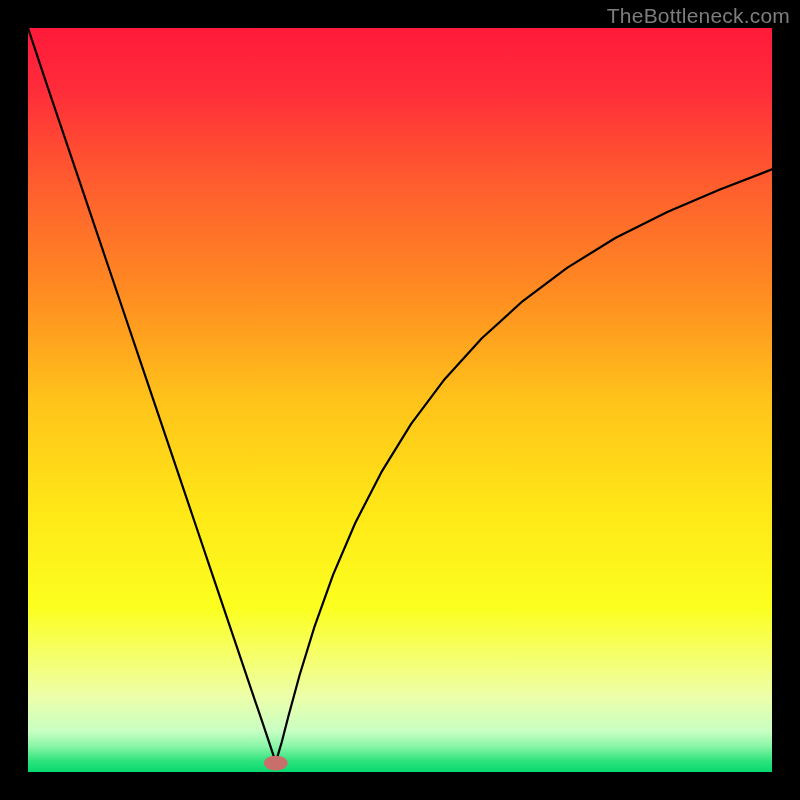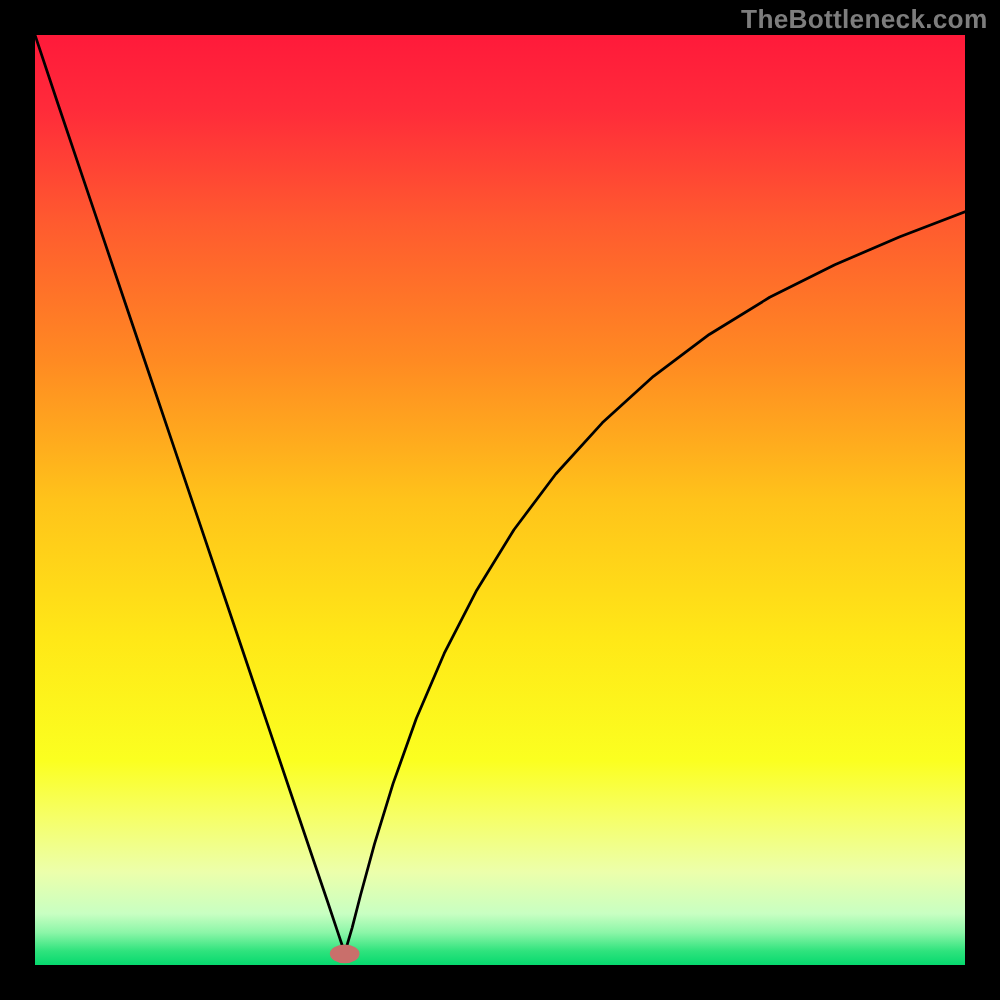--- a/index.html
+++ b/index.html
@@ -23,21 +23,21 @@
     top: 28px;
     width: 744px;
     height: 744px;
   }
   .watermark {
     position: absolute;
     top: 4px;
     right: 10px;
     color: #7d7d7d;
     font-size: 21px;
-    font-weight: 700;
+    font-weight: 400;
     letter-spacing: 0.2px;
     user-select: none;
   }
   svg {
     display: block;
   }
 </style>
 </head>
 <body>
 

